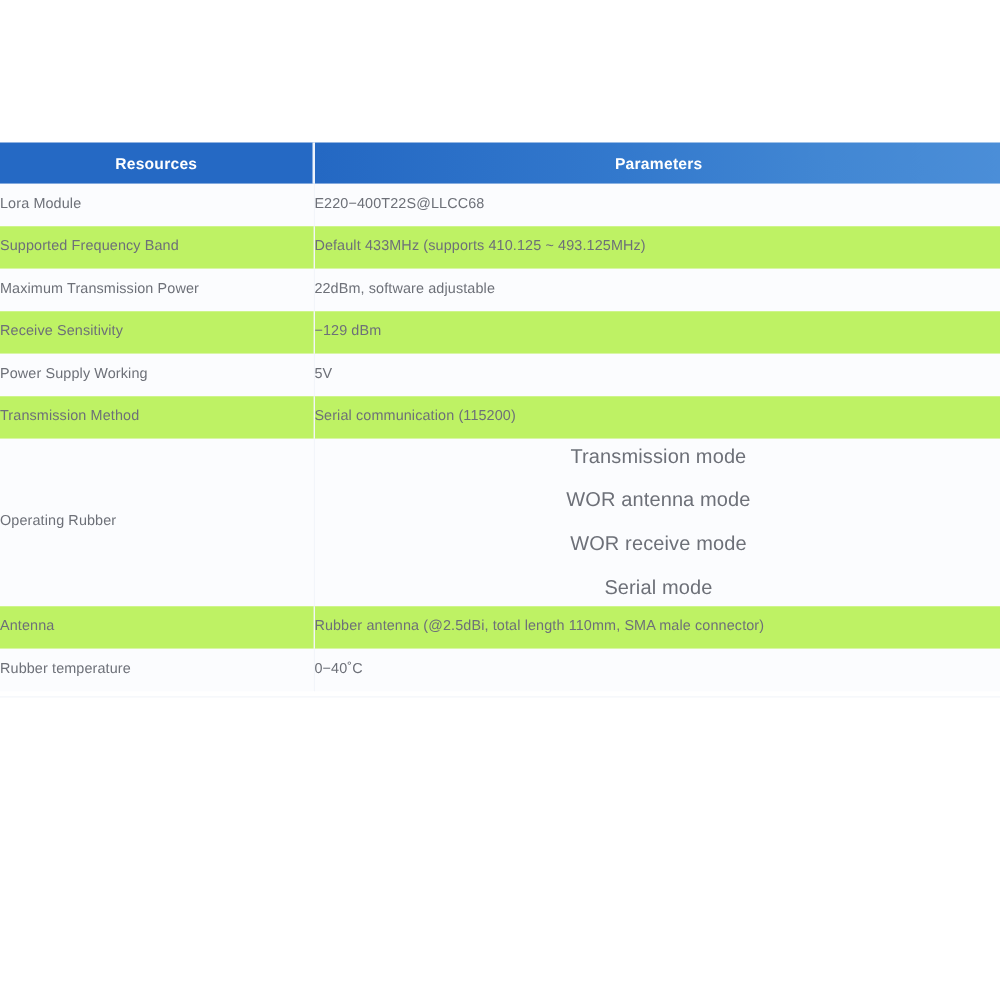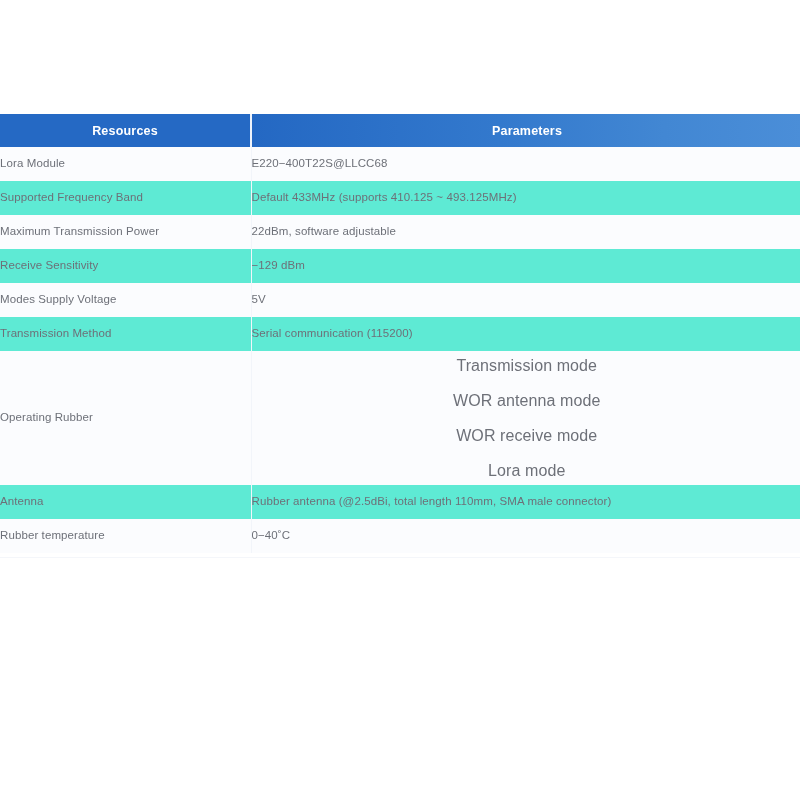--- a/index.html
+++ b/index.html
@@ -64,21 +64,21 @@
   }
   tbody td.c-res {
     width: 250px;
     border-right: 1px solid #f2f5fa;
   }
   tbody td.c-par {
     width: 550px;
   }
 
   tbody tr.row-odd  td { background: #fbfcfe; }
-  tbody tr.row-even td { background: #5eead4; }
+  tbody tr.row-even td { background: #bef264; }
 
   tbody tr td { height: 34px; }
   tbody tr.row-modes td { height: 134px; }
 
   
   .mode-list {
     display: flex;
     flex-direction: column;
     justify-content: center;
     align-items: center;
@@ -129,37 +129,37 @@
         <td class="c-res">Maximum Transmission Power</td>
         <td class="c-par">22dBm, software adjustable</td>
       </tr>
 
       <tr class="row-even">
         <td class="c-res">Receive Sensitivity</td>
         <td class="c-par">−129 dBm</td>
       </tr>
 
       <tr class="row-odd">
-        <td class="c-res">Modes Supply Voltage</td>
+        <td class="c-res">Power Supply Working</td>
         <td class="c-par">5V</td>
       </tr>
 
       <tr class="row-even">
         <td class="c-res">Transmission Method</td>
         <td class="c-par">Serial communication (115200)</td>
       </tr>
 
       <tr class="row-odd row-modes">
         <td class="c-res">Operating Rubber</td>
         <td class="c-par">
           <div class="mode-list">
             <span class="mode-line">Transmission mode</span>
             <span class="mode-line">WOR antenna mode</span>
             <span class="mode-line">WOR receive mode</span>
-            <span class="mode-line">Lora mode</span>
+            <span class="mode-line">Serial mode</span>
           </div>
         </td>
       </tr>
 
       <tr class="row-even">
         <td class="c-res">Antenna</td>
         <td class="c-par">Rubber antenna (@2.5dBi, total length 110mm, SMA male connector)</td>
       </tr>
 
       <tr class="row-odd">

